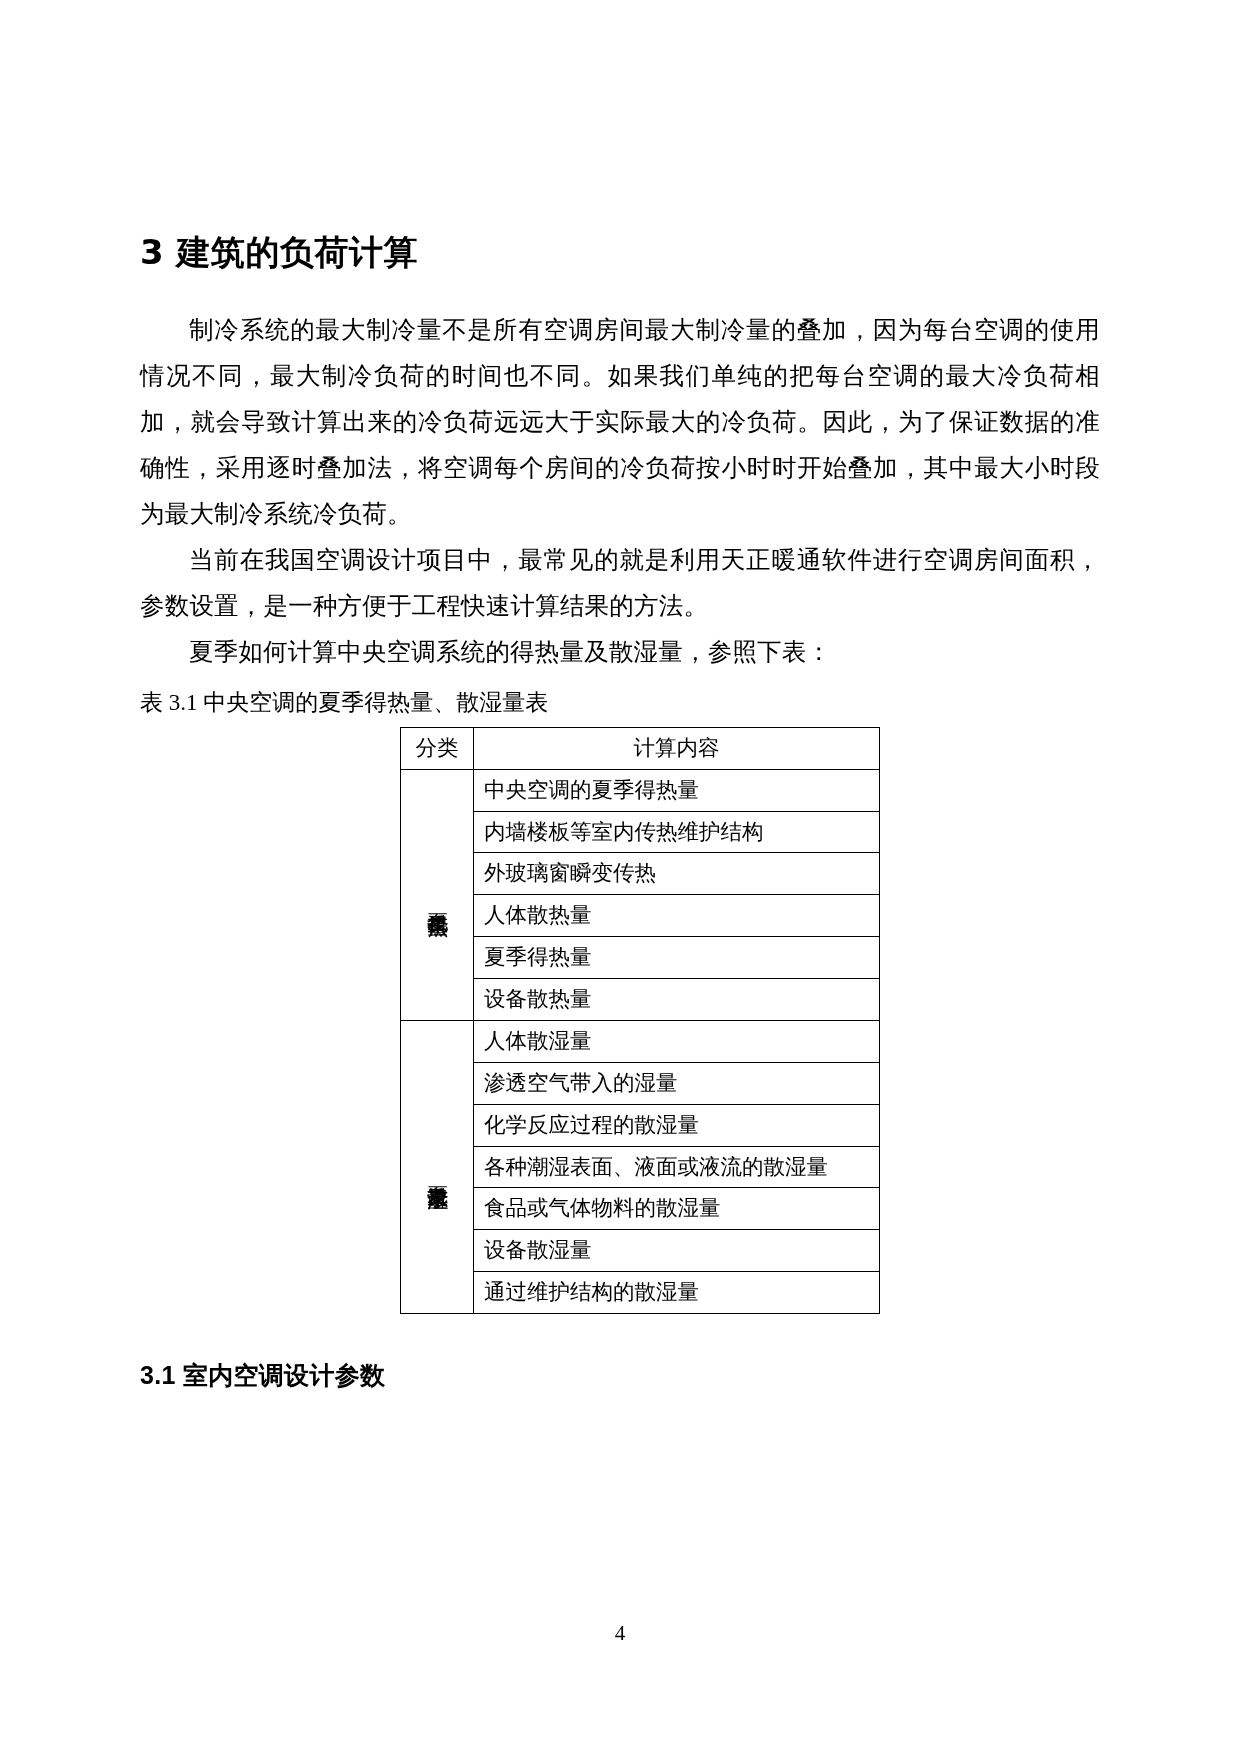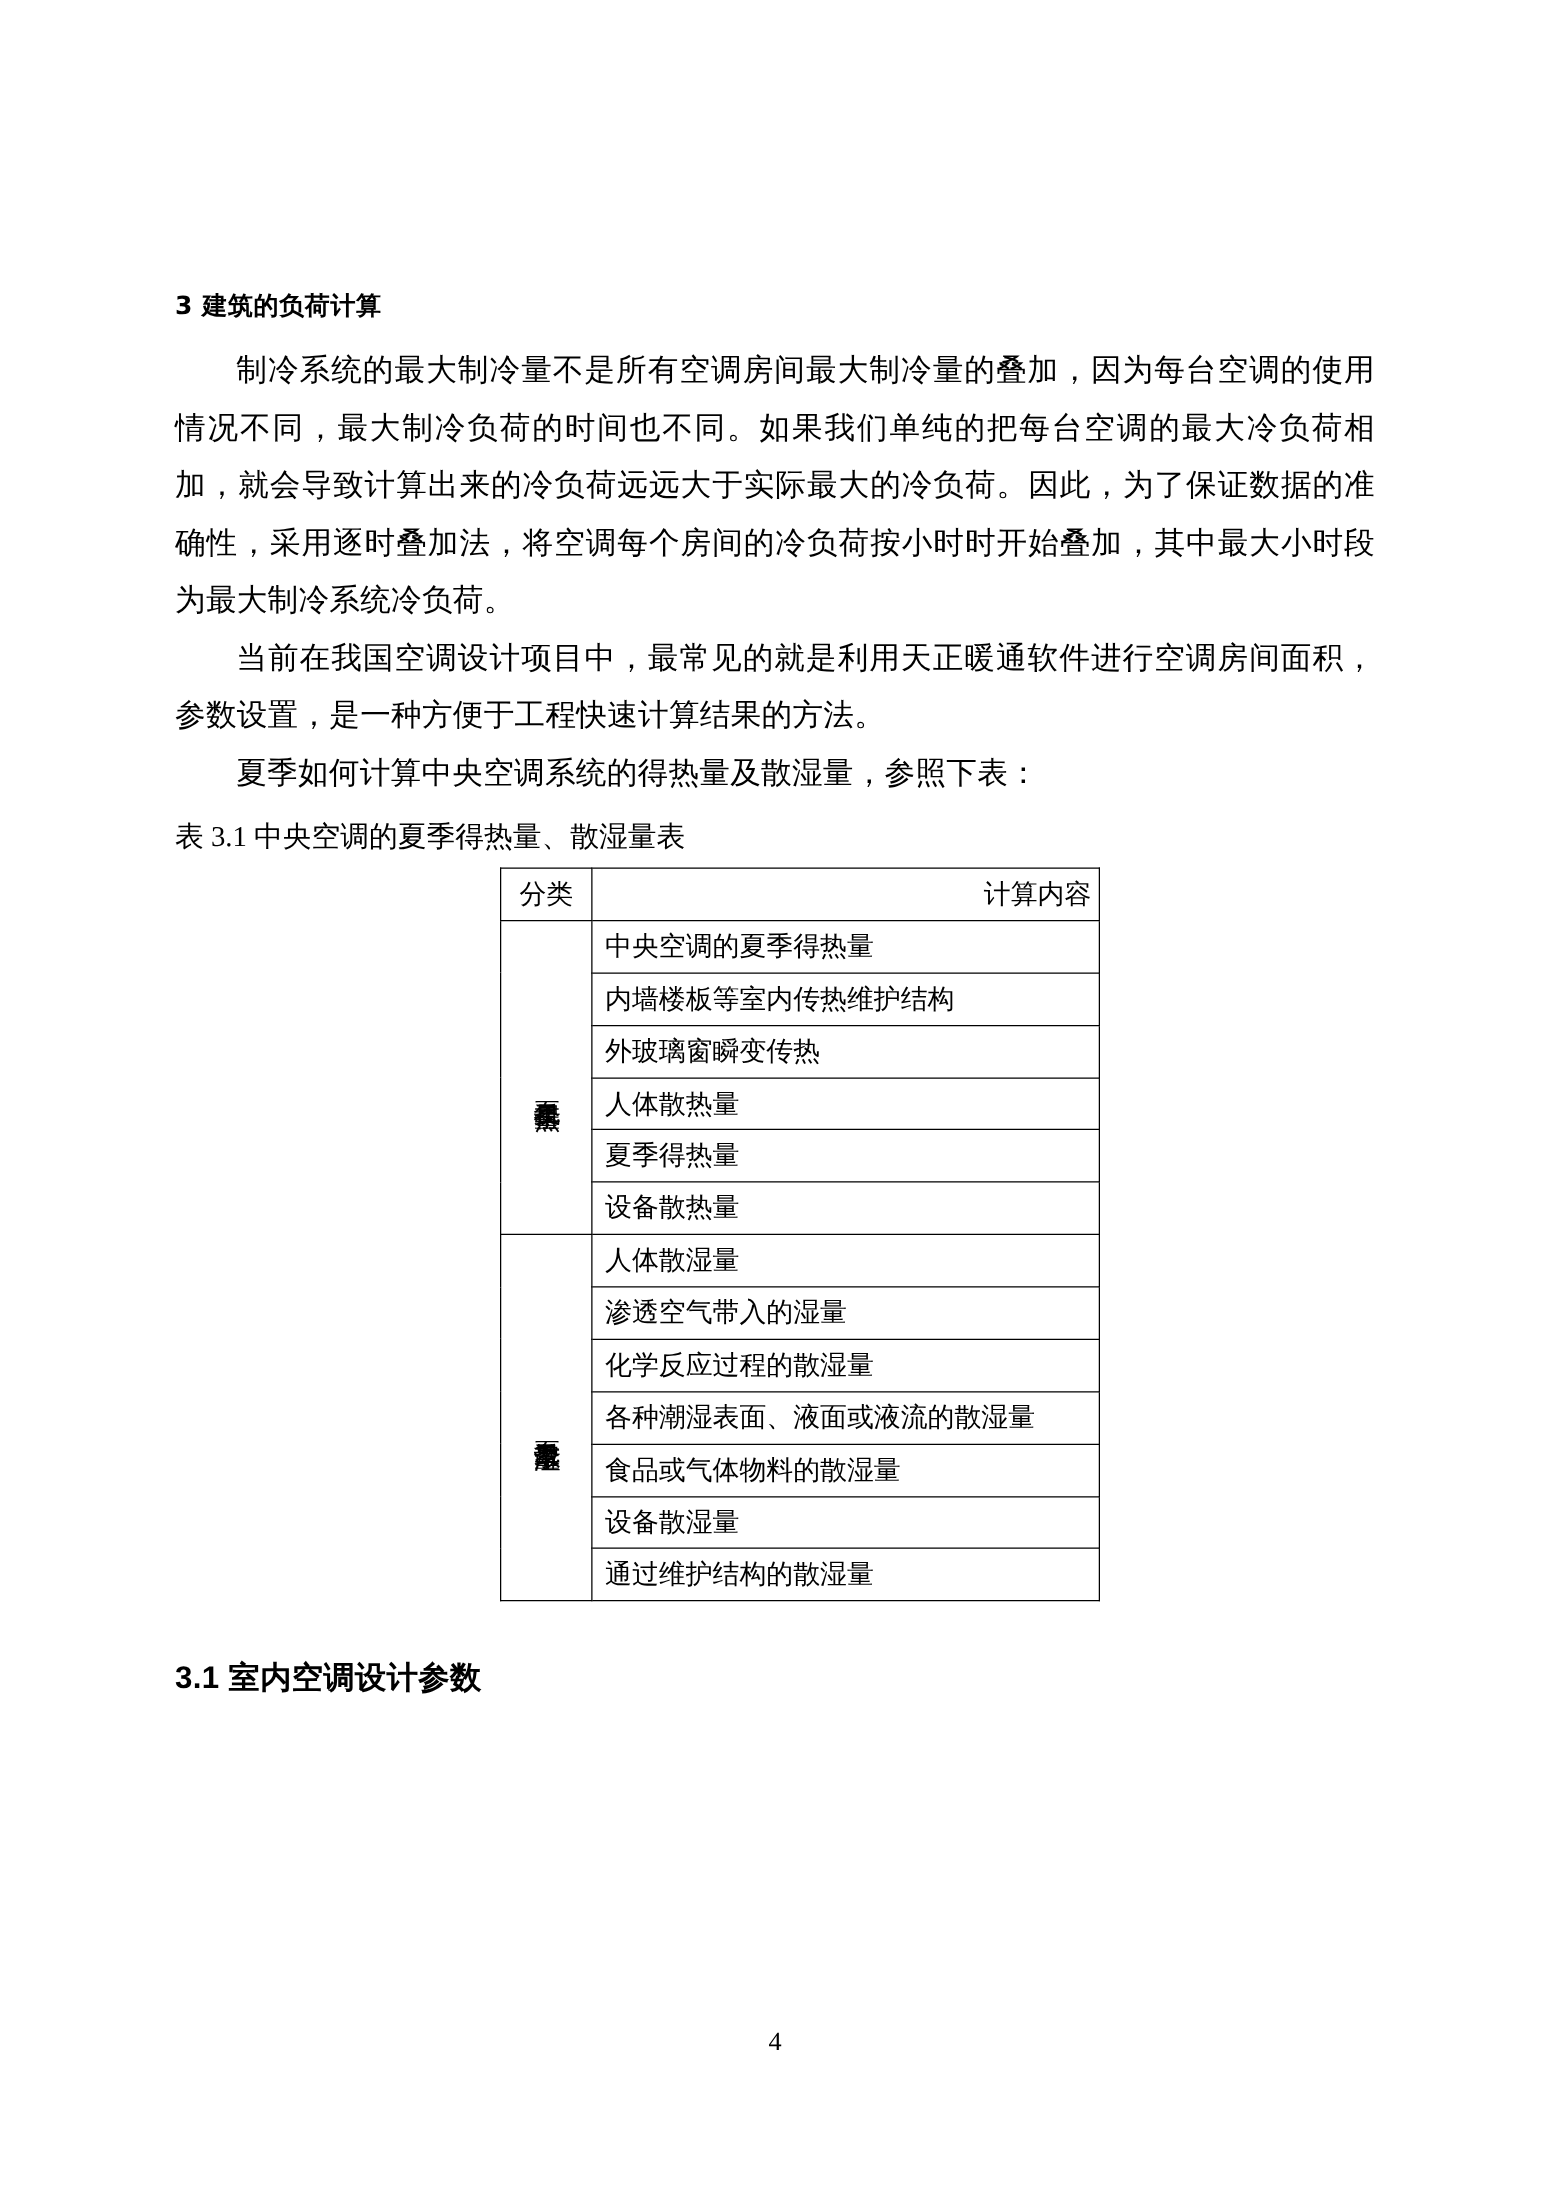--- a/index.html
+++ b/index.html
@@ -21,23 +21,23 @@
     width: 1240px;
     height: 1754px;
     box-sizing: border-box;
     padding: 0 140px;
   }
 
   .spacer-top { height: 232px; }
 
   h1.chapter-title {
     font-family: "DejaVu Sans", "Liberation Sans", sans-serif;
-    font-size: 20px;
+    font-size: 34px;
     font-weight: bold;
-    margin: 0 0 18px 0;
+    margin: 0 0 34px 0;
     letter-spacing: 0.5px;
     line-height: 1.2;
   }
 
   h2.section-title {
     font-family: Liberation Sans, sans-serif;
     font-size: 25px;
     font-weight: bold;
     margin: 46px 0 22px 0;
     letter-spacing: 0.3px;
@@ -74,21 +74,21 @@
   }
   table.data-table td {
     border: 1.6px solid #000000;
     font-size: 21.5px;
     line-height: 1.25;
     padding: 7px 6px 7px 10px;
     height: 21px;
     vertical-align: middle;
   }
   table.data-table td.hdr {
-    text-align: right;
+    text-align: center;
     padding: 7px 6px;
   }
   table.data-table td.cat {
     width: 72px;
     text-align: center;
     padding: 0;
   }
   .vert-label {
     writing-mode: vertical-rl;
     text-orientation: upright;

